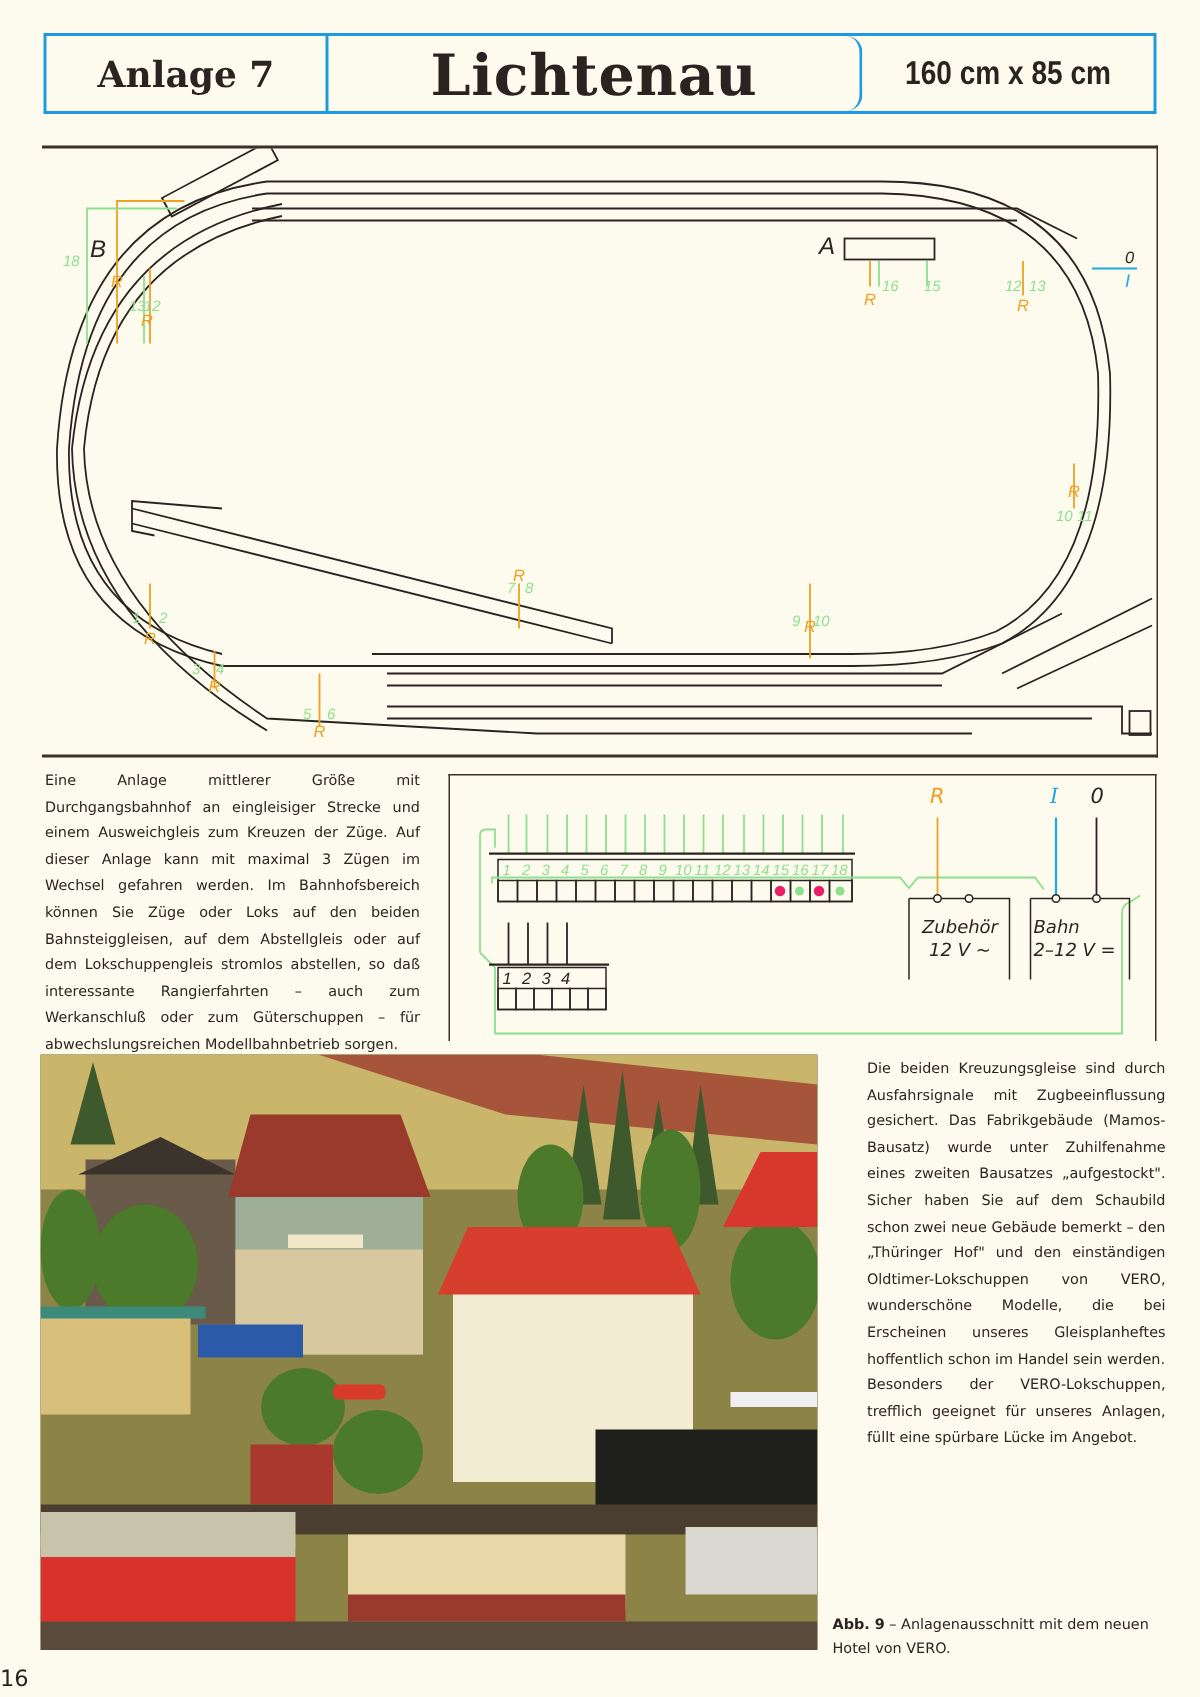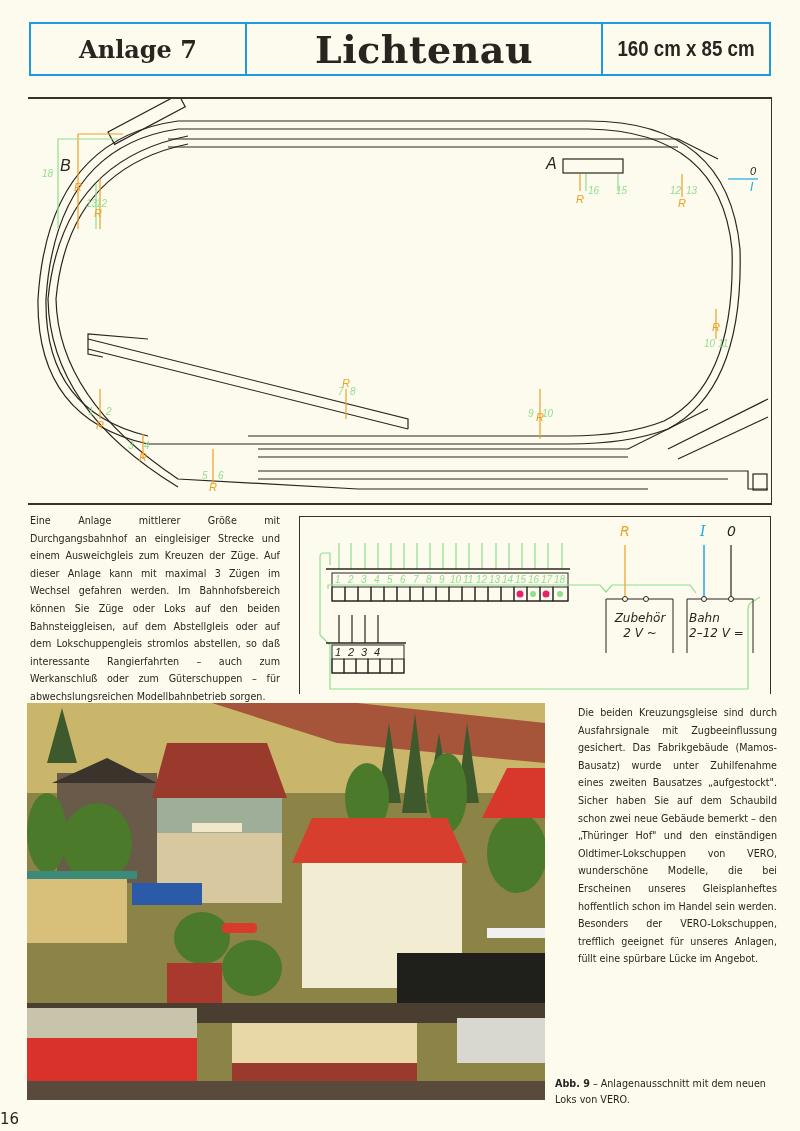--- a/index.html
+++ b/index.html
@@ -1,21 +1,21 @@
 <!DOCTYPE html>
 <html><head>
 <meta charset="utf-8">
 <style>
   html,body{margin:0;padding:0;}
   body{width:800px;height:1131px;background:#fdfbee;position:relative;overflow:hidden;font-family:"DejaVu Sans",sans-serif;color:#2a2420;}
   .hdr{position:absolute;left:29px;top:22px;width:742px;height:54px;border:2px solid #1e9be0;box-sizing:border-box;display:flex;}
   .hdr .cell{display:flex;align-items:center;justify-content:center;border-right:2px solid #1e9be0;box-sizing:border-box;}
   .hdr .cell:last-child{border-right:none;}
-  .hdr .c1{width:216px;font-family:"DejaVu Serif",serif;font-weight:bold;font-size:24px;}
-  .hdr .c2{width:356px;font-family:"DejaVu Serif",serif;font-weight:bold;font-size:38px;letter-spacing:0.5px;}
+  .hdr .c1{width:188px;font-family:"DejaVu Serif",serif;font-weight:bold;font-size:24px;}
+  .hdr .c2{width:356px;font-family:"DejaVu Serif",serif;font-weight:bold;font-size:38px;letter-spacing:0.5px;border-radius:11px;}
   .hdr .c3{flex:1;font-family:"Liberation Sans",sans-serif;font-weight:bold;font-size:22px;transform:scaleX(0.85);}
   .plan{position:absolute;left:28px;top:97px;width:744px;height:408px;border-top:2px solid #3a302a;border-bottom:2px solid #3a302a;border-right:1.5px solid #3a302a;box-sizing:border-box;}
   .plan svg{position:absolute;left:0;top:0;}
   .lbl{font-family:"Liberation Sans",sans-serif;font-style:italic;}
   .para{position:absolute;font-family:"DejaVu Sans",sans-serif;font-size:9.6px;line-height:17.6px;text-align:justify;color:#2b2520;}
   .p1{left:30px;top:512px;width:250px;}
   .p2{left:555px;top:704px;width:222px;}
   .p2 span{display:block;margin-left:23px;}
   .wiring{position:absolute;left:299px;top:516px;width:472px;height:178px;border:1.5px solid #3a302a;border-bottom:none;box-sizing:border-box;}
   .photo{position:absolute;left:27px;top:703px;width:518px;height:397px;overflow:hidden;background:#6d6a3a;}
@@ -226,21 +226,21 @@
     <circle cx="325" cy="82" r="2.5" fill="#fdfbee" stroke="#2a2420"></circle>
       <circle cx="346" cy="82" r="2.5" fill="#fdfbee" stroke="#2a2420"></circle>
     <circle cx="404" cy="82" r="2.5" fill="#fdfbee" stroke="#2a2420"></circle>
       <circle cx="431" cy="82" r="2.5" fill="#fdfbee" stroke="#2a2420"></circle>
   </svg>
   <div style="position:absolute;left:320px;top:6px;color:#f0a020;font-style:italic;font-size:14px;">R</div>
   <div style="position:absolute;left:400px;top:6px;color:#1ea8e8;font-style:italic;font-size:14px;font-family:'DejaVu Serif',serif;">I</div>
   <div style="position:absolute;left:427px;top:6px;color:#2a2420;font-style:italic;font-size:14px;">0</div>
   <div style="position:absolute;left:308px;top:94px;width:64px;text-align:center;font-style:italic;font-size:12px;line-height:15px;">
     <div>Zubehör</div>
-    <div>2 V ~</div>
+    <div>12 V ~</div>
   </div>
   <div style="position:absolute;left:389px;top:94px;width:64px;text-align:left;font-style:italic;font-size:12px;line-height:15px;">
     <div>Bahn</div>
     <div>2–12 V =</div>
   </div>
 </div>
 
 <div class="photo">
   <svg width="518" height="397" viewBox="0 0 518 397">
     <rect width="518" height="397" fill="#8c8446"></rect>
@@ -286,15 +286,15 @@
     <rect x="430" y="315" width="88" height="45" fill="#d8d8d0"></rect>
     <rect x="0" y="378" width="518" height="19" fill="#5a4a3c"></rect>
   </svg>
 </div>
 
 <div class="para p2">
   <span>Die beiden Kreuzungsgleise sind durch Ausfahrsignale mit Zugbeeinflussung gesichert. Das Fabrikgebäude (Mamos-Bausatz) wurde unter Zuhilfenahme eines zweiten Bausatzes „aufgestockt". Sicher haben Sie auf dem Schaubild schon zwei neue Gebäude bemerkt – den „Thüringer Hof" und den einständigen Oldtimer-Lokschuppen von VERO, wunderschöne Modelle, die bei Erscheinen unseres Gleisplanheftes hoffentlich schon im Handel sein werden.</span>
   <span>Besonders der VERO-Lokschuppen, trefflich geeignet für unseres Anlagen, füllt eine spürbare Lücke im Angebot.</span>
 </div>
 
-<div class="caption"><b>Abb. 9</b><span> – Anlagenausschnitt mit dem neuen Loks von VERO.</span></div>
+<div class="caption"><b>Abb. 9</b><span> – Anlagenausschnitt mit dem neuen Hotel von VERO.</span></div>
 
 <div class="pagenum">16</div>
 
 </body></html>

